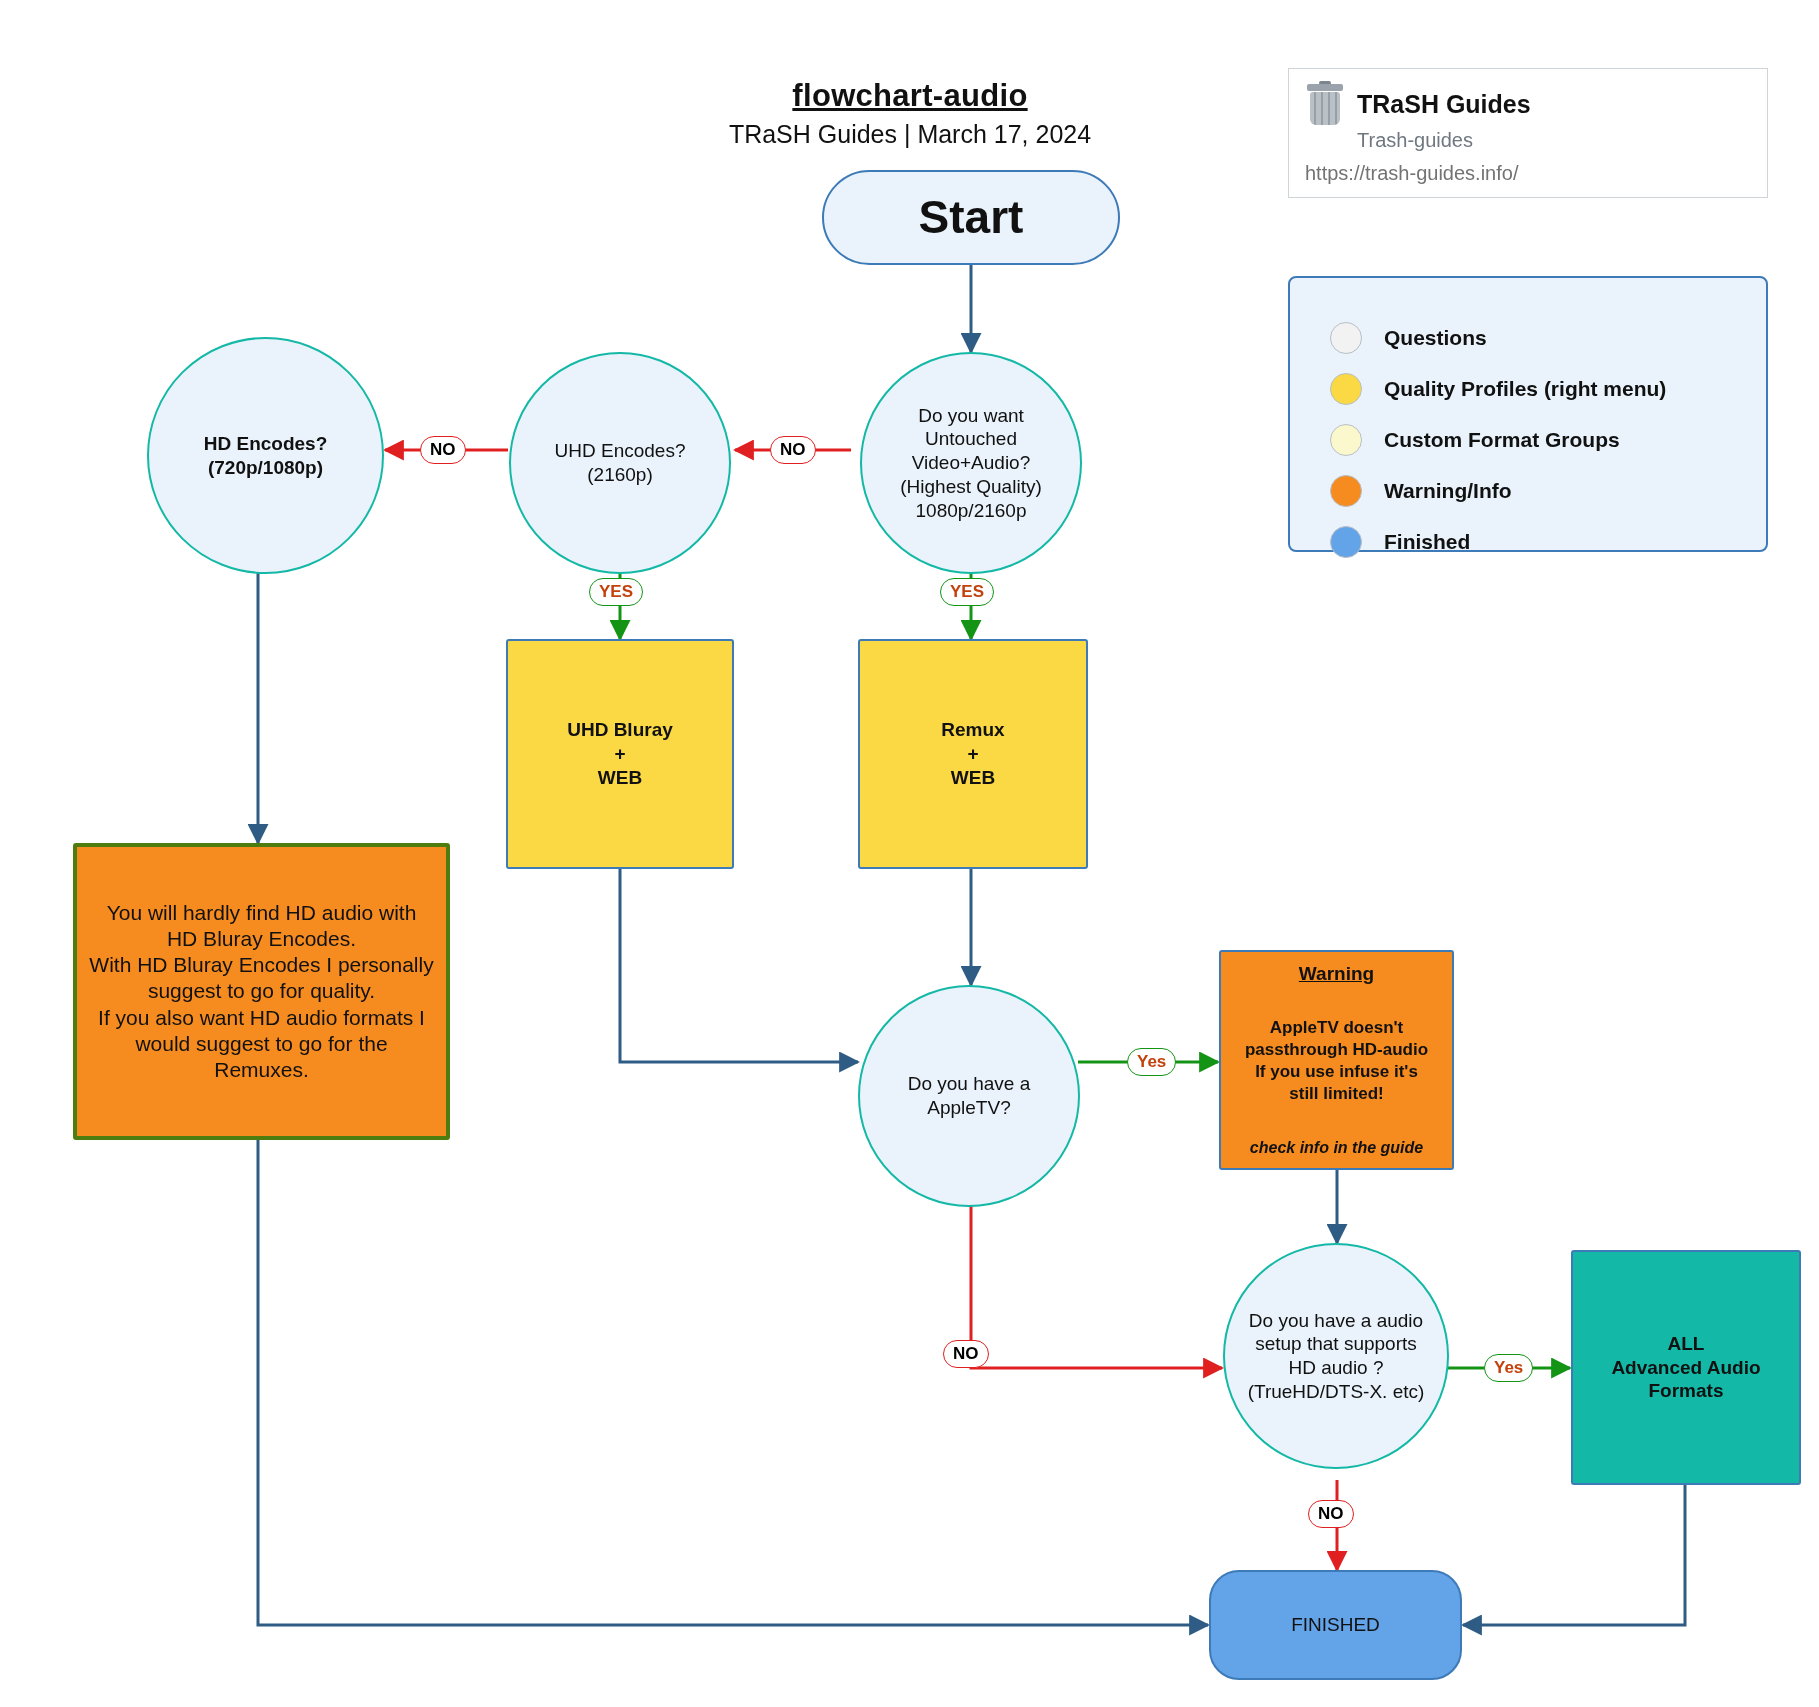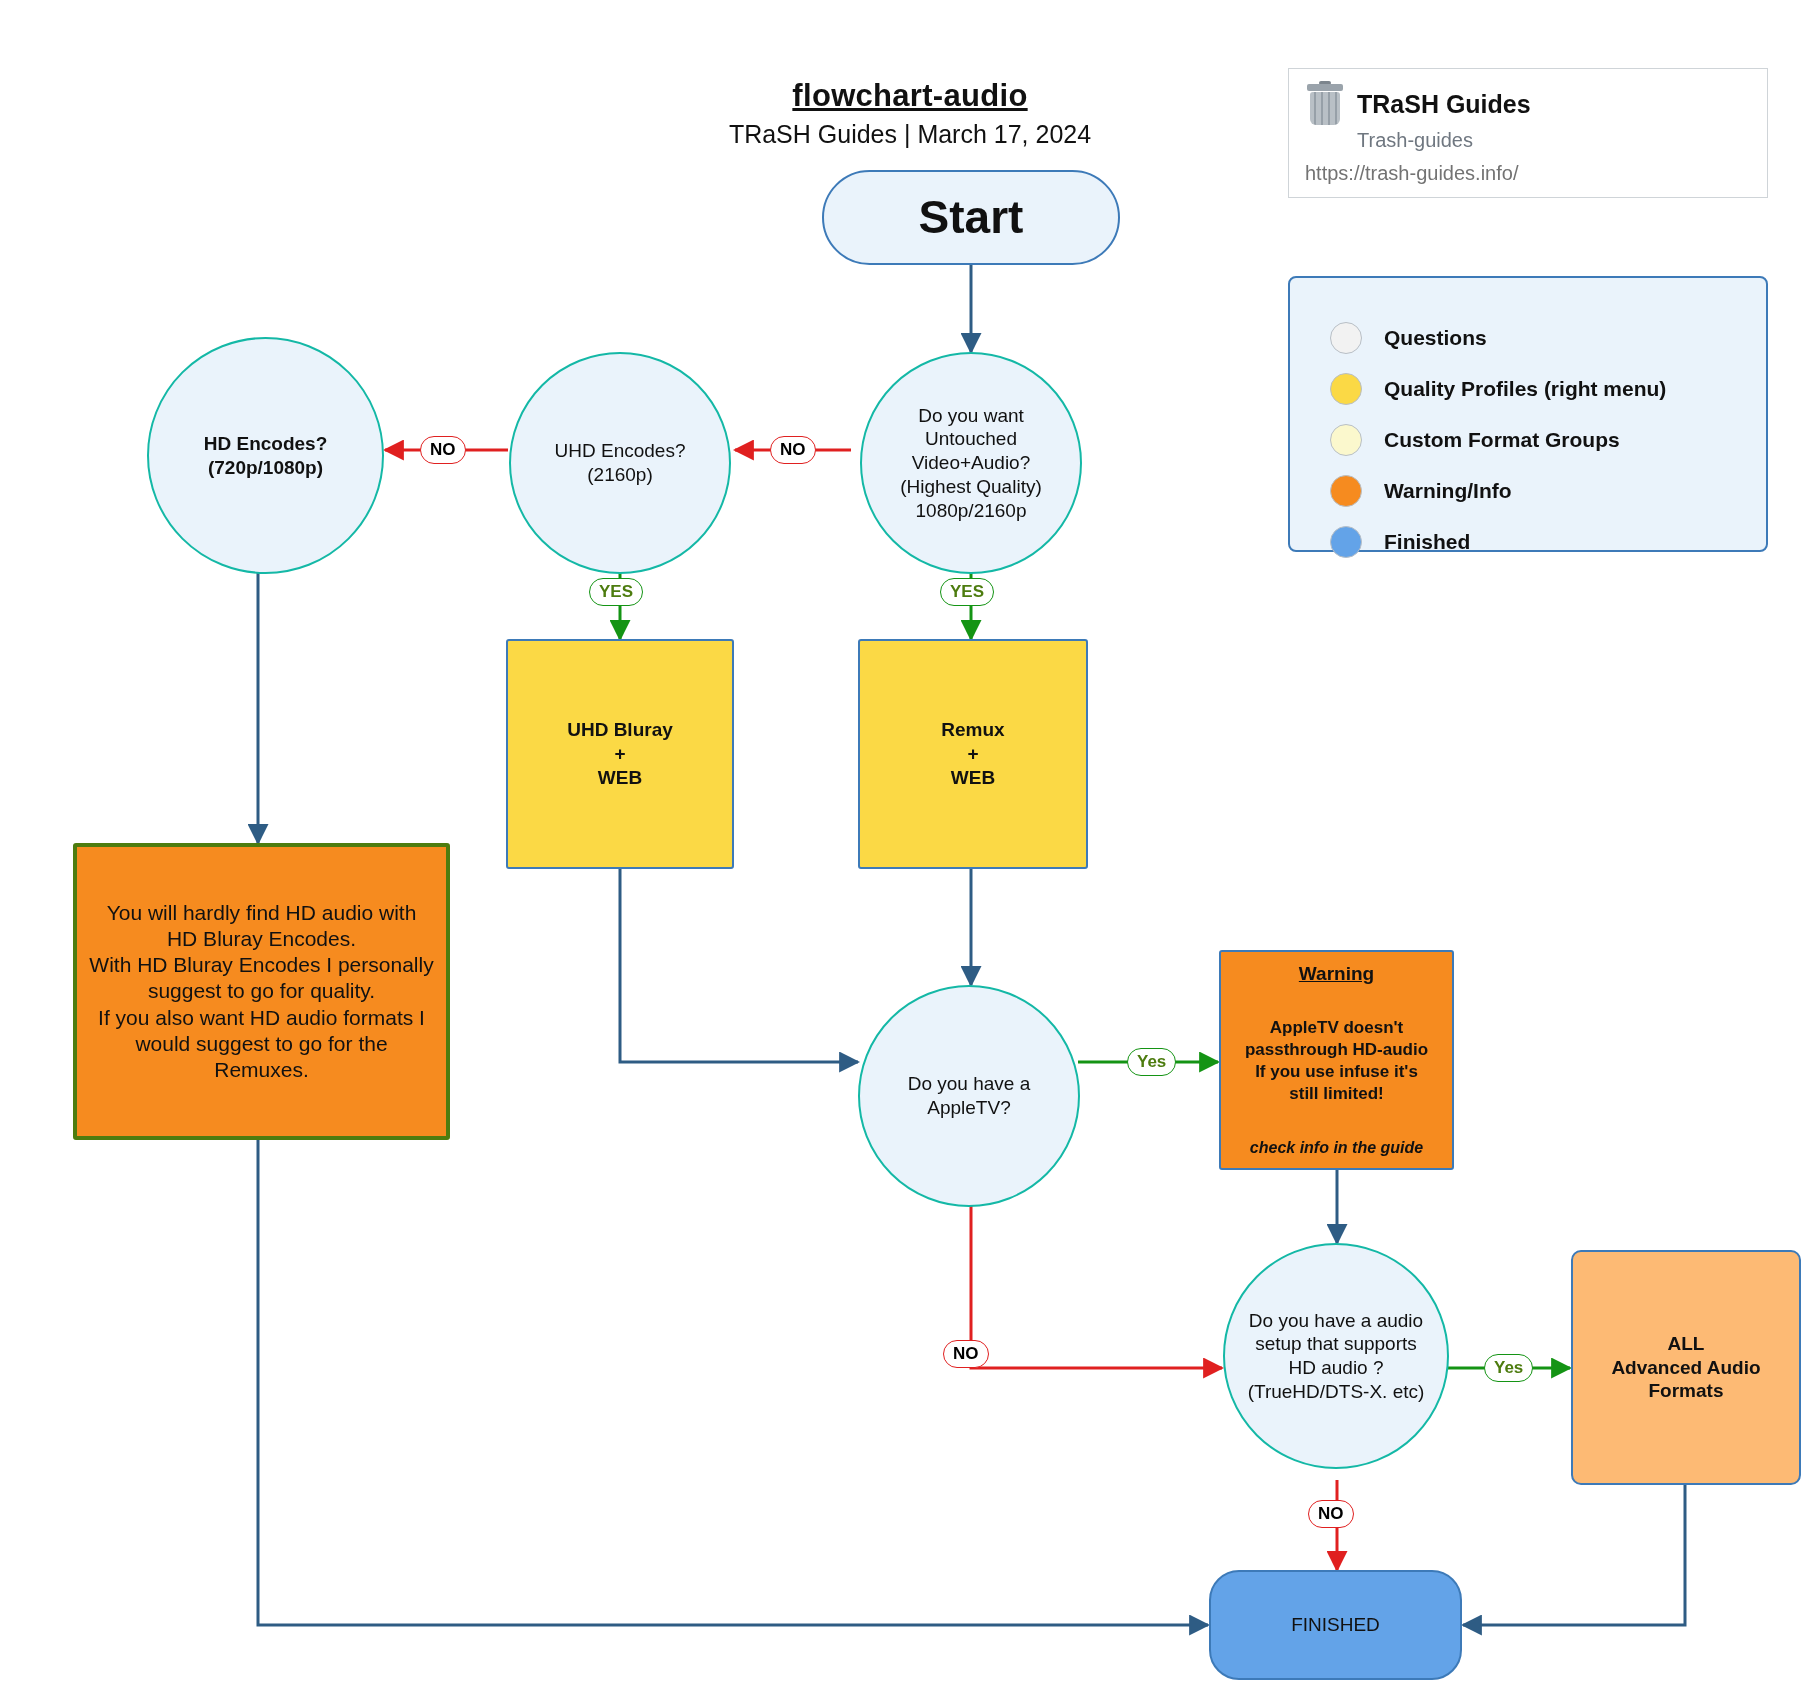--- a/index.html
+++ b/index.html
@@ -71,24 +71,24 @@
     font-size: 17px;
     font-weight: bold;
     border-radius: 3px;
     padding: 10px 8px;
     flex-direction: column;
     justify-content: flex-start;
     gap: 19px;
   }
   .rect-palecream {
     border: 2px solid #3d7ab8;
-    background: #fdba74;
+    background: #14b8a6;
     font-size: 19px;
     font-weight: bold;
-    border-radius: 10px;
+    border-radius: 3px;
   }
   .stadium-blue {
     border: 2px solid #3d7ab8;
     background: #63a3e8;
     border-radius: 30px;
     font-size: 19px;
   }
   .edge-label {
     position: absolute;
     box-sizing: border-box;
@@ -98,21 +98,21 @@
     font-size: 17px;
     font-weight: bold;
     border-radius: 20px;
     background: #ffffff;
     height: 28px;
     padding: 0 9px;
     white-space: nowrap;
   }
   .lbl-yes {
     border: 1.5px solid #149414;
-    color: #4d7c0f;
+    color: #c2410c;
   }
   .lbl-no {
     border: 1.5px solid #e02020;
     color: #000;
   }
   
   #title-block {
     position: absolute;
     left: 700px;
     top: 78px;

